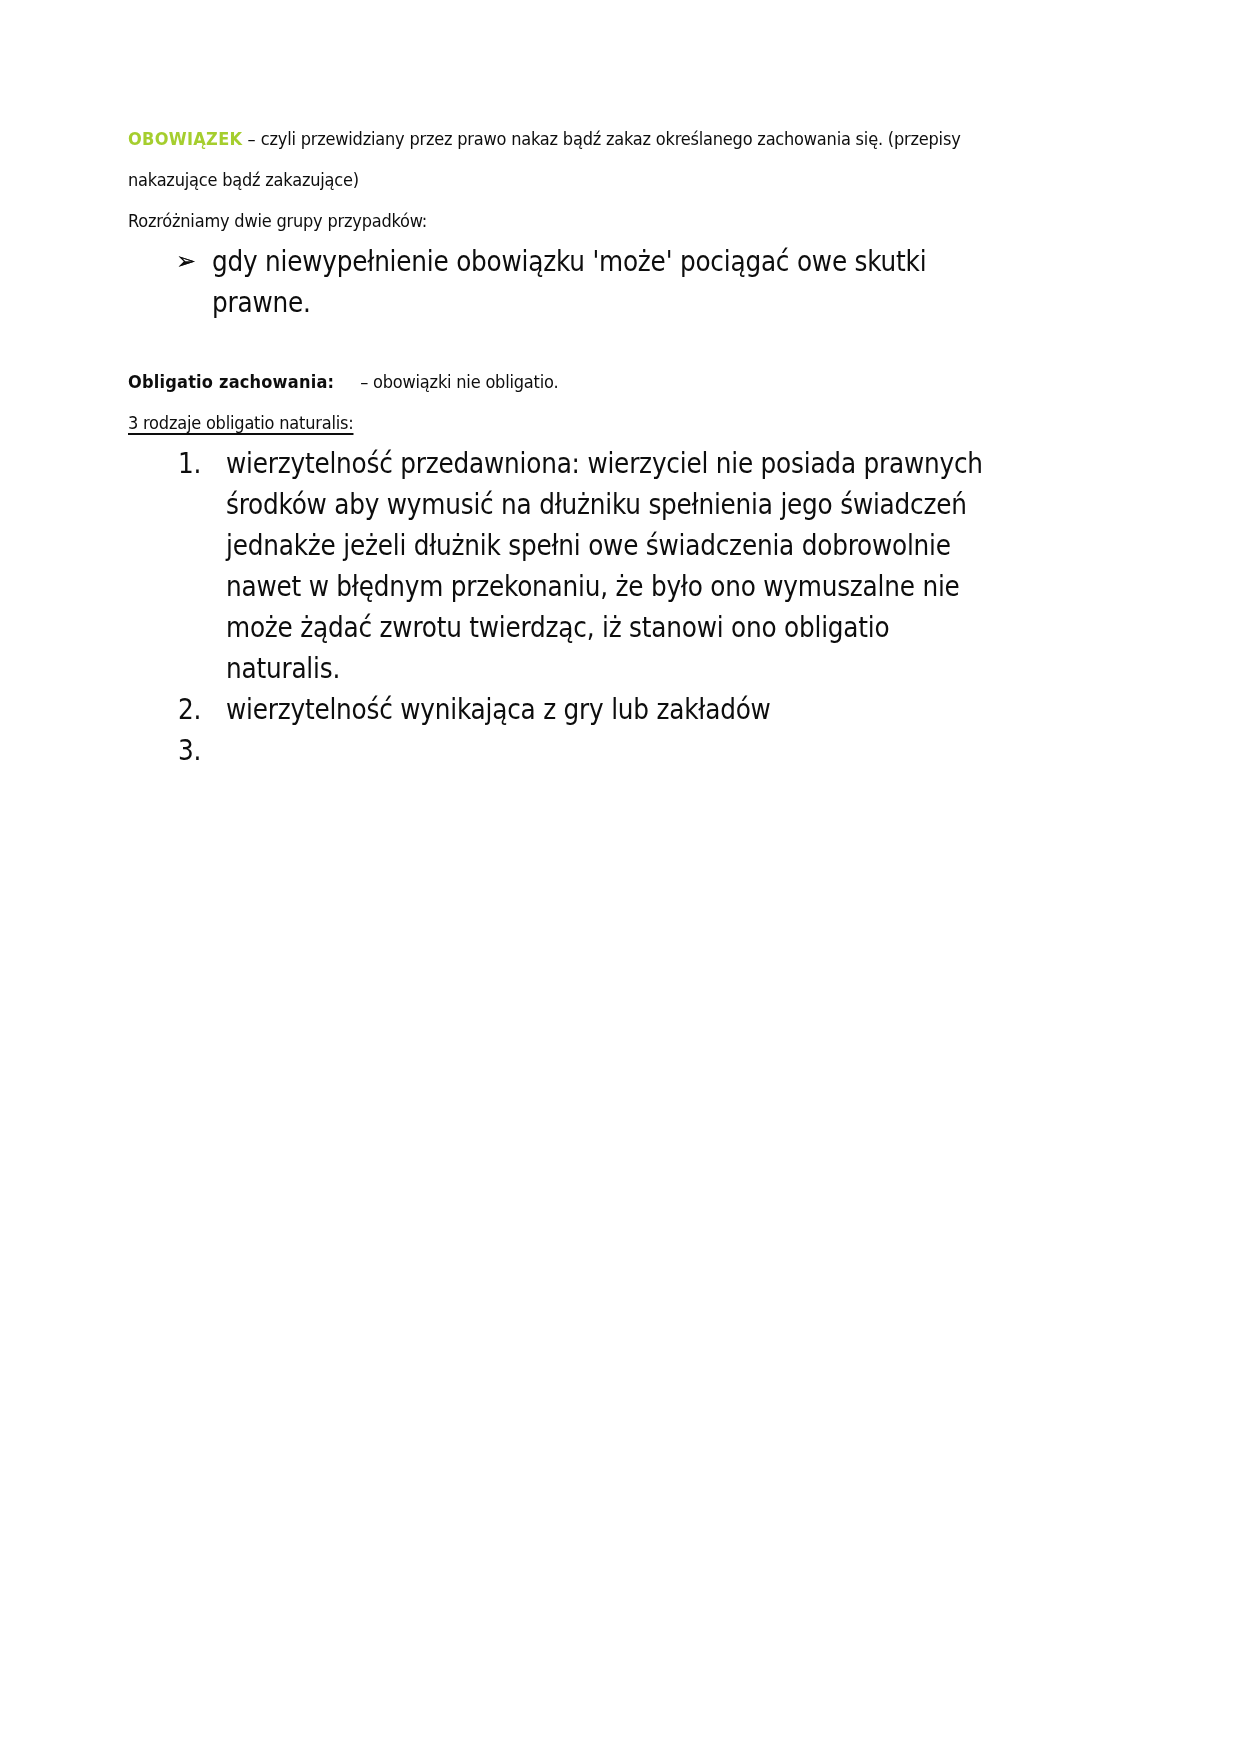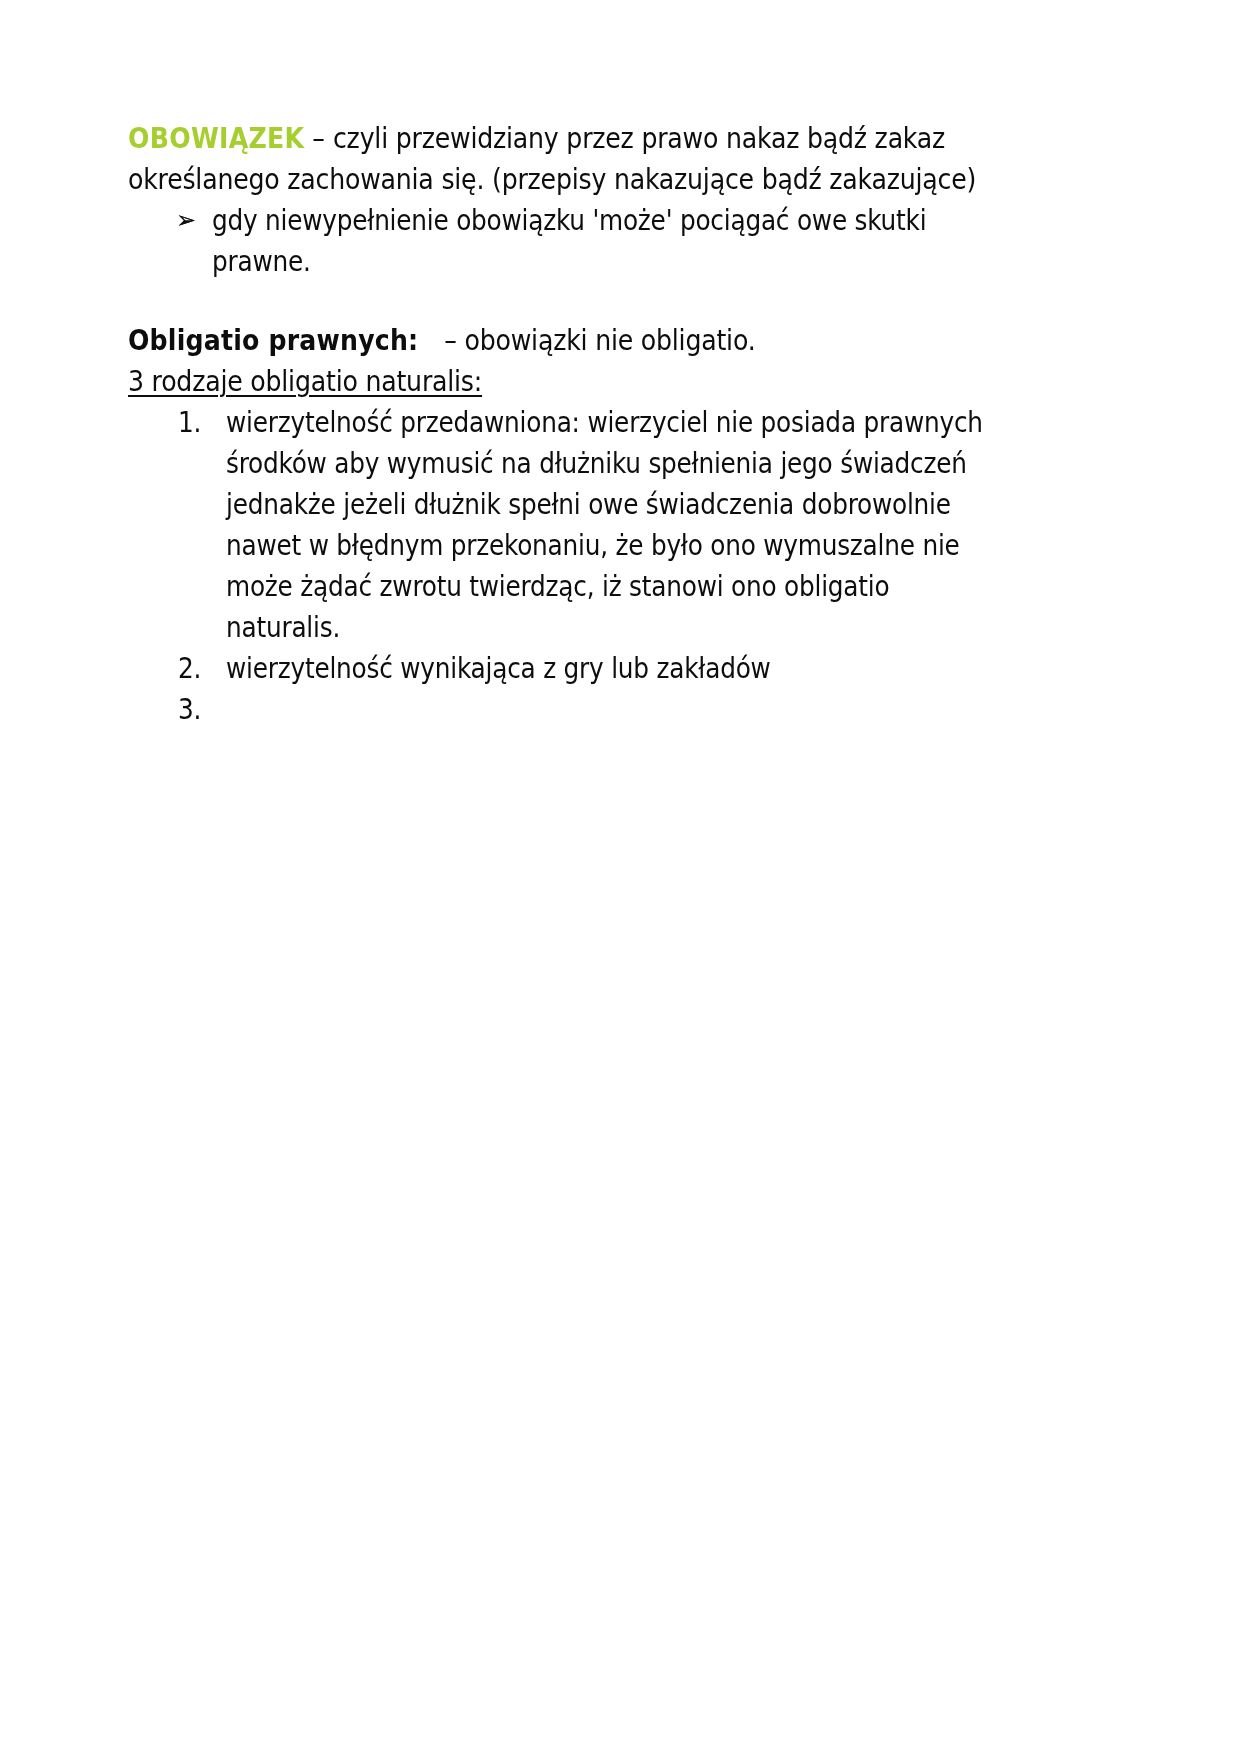--- a/index.html
+++ b/index.html
@@ -36,21 +36,21 @@
   .hw {
     font-family: "DejaVu Sans Condensed", "Liberation Sans Narrow", "Liberation Sans", sans-serif;
     font-size: 27.5px;
     line-height: 41px;
     letter-spacing: -0.2px;
     transform-origin: left top;
   }
 
   .para {
     margin: 0;
-    font-size: 28px;
+    font-size: 18px;
     line-height: 41px;
   }
 
   .lead-line {
     white-space: normal;
   }
 
   .kw-highlight {
     color: #a5ce2e;
     font-weight: 700;
@@ -129,36 +129,37 @@
   }
 </style>
 </head>
 <body style="background: rgb(255, 255, 255); color: rgb(13, 13, 13);">
 
 <div class="page">
   <div class="content hw">
 
     <p class="para lead-line"><span class="kw-highlight" style="color: rgb(165, 206, 46);">OBOWIĄZEK</span><span class="dash"> – </span><span>czyli przewidziany przez prawo nakaz bądź zakaz określanego zachowania się. (przepisy nakazujące bądź zakazujące)</span></p>
 
+    <p class="para">Rozróżniamy dwie grupy przypadków:</p>
 
     <div class="arrow-wrap">
       <ul class="arrow-list">
         <li>
           <span class="bullet-glyph">➢</span>
         </li>
         <li>
           <span class="bullet-glyph">➢</span>
           <span>gdy niewypełnienie obowiązku 'może' pociągać owe skutki prawne.</span>
         </li>
       </ul>
     </div>
 
     <div class="spacer-md"></div>
 
-    <p class="para"><span class="inline-bold-head">Obligatio prawnych:</span><span class="gap-after-head"></span><span>– obowiązki nie obligatio.</span></p>
+    <p class="para"><span class="inline-bold-head">Obligatio zachowania:</span><span class="gap-after-head"></span><span>– obowiązki nie obligatio.</span></p>
 
     <p class="para"><span class="underline">3 rodzaje obligatio naturalis:</span></p>
 
     <div class="numlist-wrap">
       <ol class="num-list">
         <li>
           <span class="num-marker">1.</span>
           <span>wierzytelność przedawniona: wierzyciel nie posiada prawnych środków aby wymusić na dłużniku spełnienia jego świadczeń jednakże jeżeli dłużnik spełni owe świadczenia dobrowolnie nawet w błędnym przekonaniu, że było ono wymuszalne nie może żądać zwrotu twierdząc, iż stanowi ono obligatio naturalis.</span>
         </li>
         <li>

